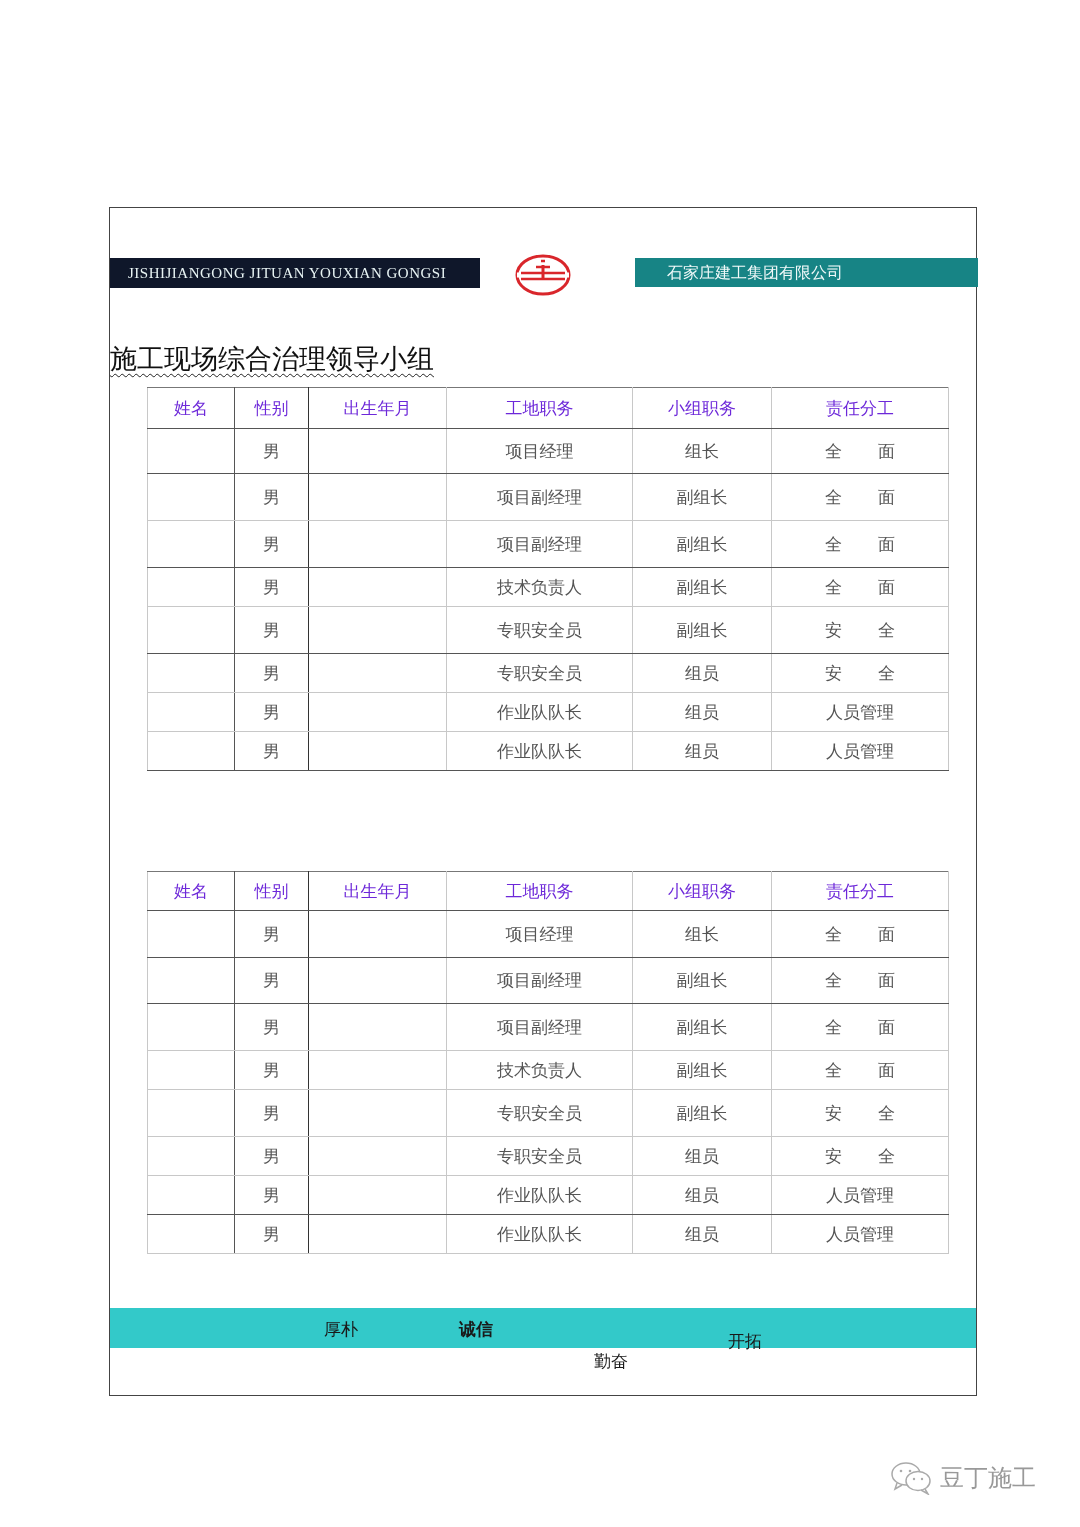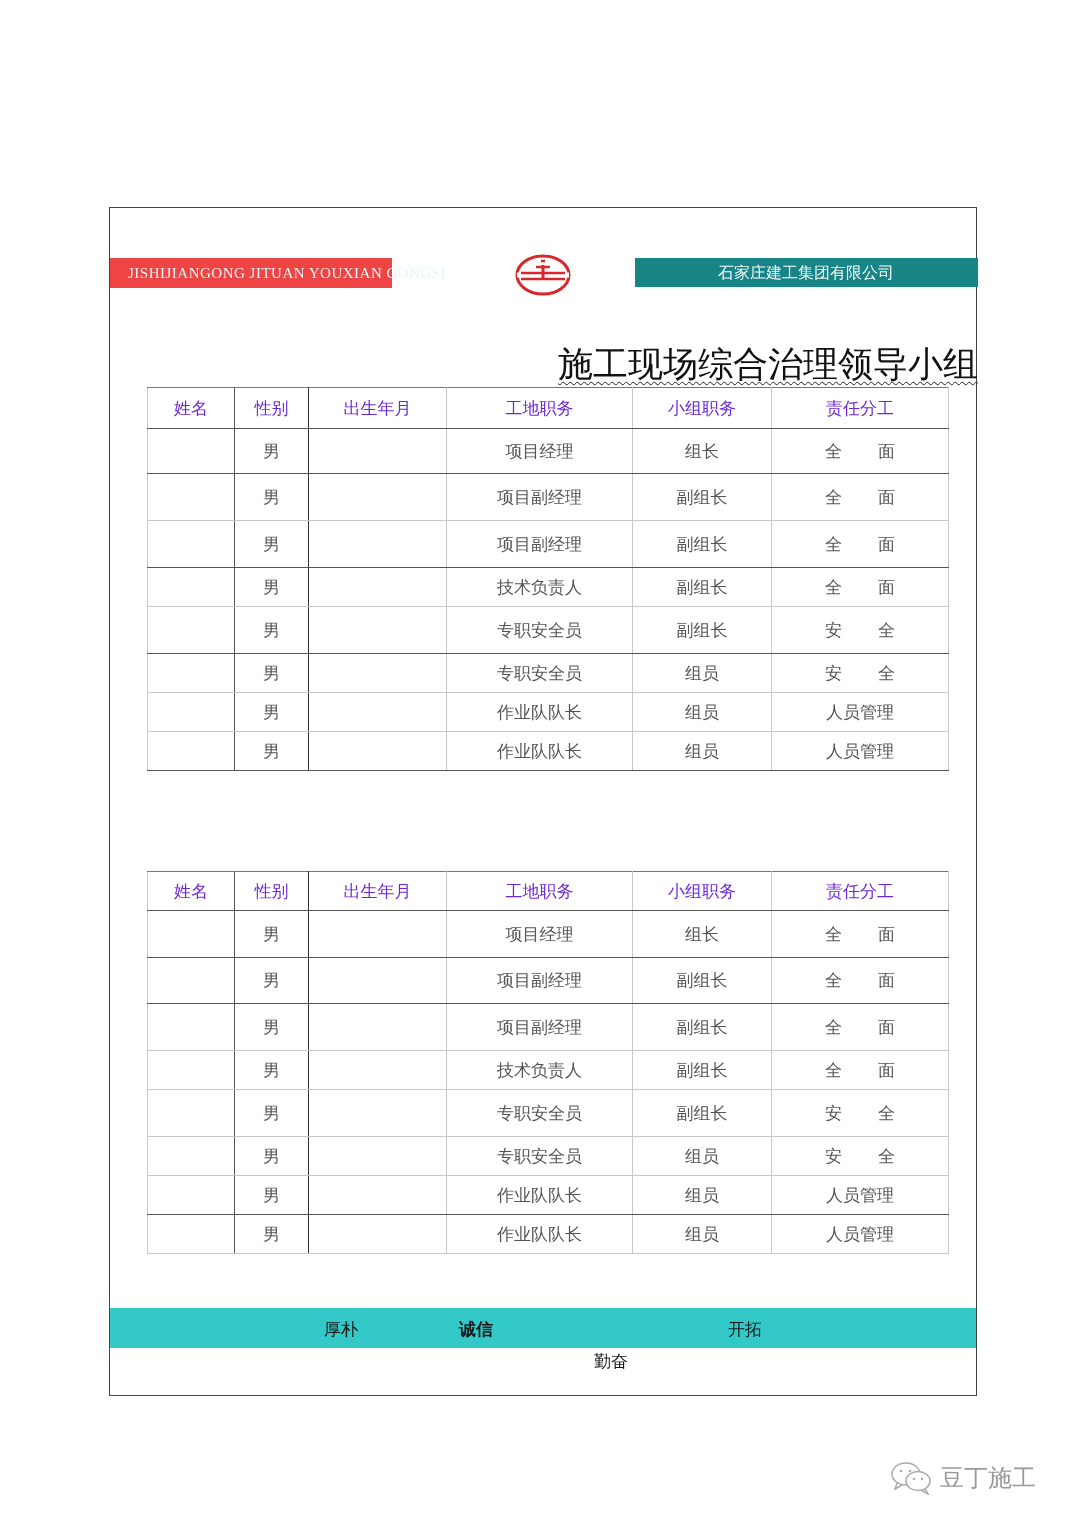--- a/index.html
+++ b/index.html
@@ -6,37 +6,37 @@
   body {
     width: 1080px; height: 1527px; background: #ffffff; position: relative;
     font-family: "DejaVu Serif", "Liberation Serif", serif; color: #444;
     overflow: hidden;
   }
   .page {
     position: absolute; left: 109px; top: 207px; width: 868px; height: 1189px;
     border: 1px solid #444; box-sizing: border-box; background: #fff;
   }
   .band-left {
-    position: absolute; left: 0; top: 50px; width: 282px; height: 30px;
-    background: #ef4444; color: #e8f4f4;
+    position: absolute; left: 0; top: 50px; width: 370px; height: 30px;
+    background: #0f172a; color: #e8f4f4;
     font-family: "Liberation Serif", "DejaVu Serif", serif; font-size: 15px;
     letter-spacing: 0.5px; line-height: 30px; padding-left: 18px; box-sizing: border-box;
     white-space: nowrap;
   }
   .band-right {
     position: absolute; left: 525px; top: 50px; width: 343px; height: 29px;
     background: #178485; color: #f2fafa;
     font-family: "DejaVu Sans", "Liberation Sans", sans-serif; font-size: 16px;
-    line-height: 29px; text-align: left; padding-left: 83px; box-sizing: border-box;
+    line-height: 29px; text-align: left; padding-left: 32px; box-sizing: border-box;
   }
   .logo { position: absolute; left: 404px; top: 45px; width: 58px; height: 44px; }
   .title {
-    position: absolute; left: 0; width: 868px; text-align: right;
+    position: absolute; left: 0; width: 868px; text-align: left;
     font-family: Liberation Serif, serif;
-    font-size: 35px; color: #111; font-weight: normal;
+    font-size: 27px; color: #111; font-weight: normal;
   }
   .title span {
     text-decoration: underline wavy #222; text-decoration-thickness: 1px;
     text-underline-offset: 5px;
   }
   table.grid {
     position: absolute; left: 37px; width: 801px; border-collapse: collapse;
     table-layout: fixed; font-size: 17px; color: #555;
   }
   table.grid td, table.grid th {
@@ -252,21 +252,21 @@
       <td>组员</td>
       <td>人员管理</td>
     </tr>
   </tbody>
     </table>
 
   <div class="footer-band">
     <span style="left:214px;">厚朴</span>
     <span style="left:349px;font-weight:bold;">诚信</span>
     <span style="left:484px;margin-top:32px;">勤奋</span>
-    <span style="left:618px;">开拓</span>
+    <span style="left:618px;margin-top:12px;">开拓</span>
   </div>
 </div>
 
 <div class="watermark">
   <svg width="44" height="34" viewBox="0 0 44 34">
     <ellipse cx="16" cy="13" rx="14" ry="11" fill="none" stroke="#aaa" stroke-width="1.5"></ellipse>
     <path d="M7 22 L5 28 L12 24" fill="none" stroke="#aaa" stroke-width="1.5"></path>
     <ellipse cx="28" cy="20" rx="12" ry="9.5" fill="#fff" stroke="#aaa" stroke-width="1.5"></ellipse>
     <path d="M35 28 L38 33 L31 29" fill="none" stroke="#aaa" stroke-width="1.5"></path>
     <circle cx="11" cy="10" r="1.3" fill="#aaa"></circle>

